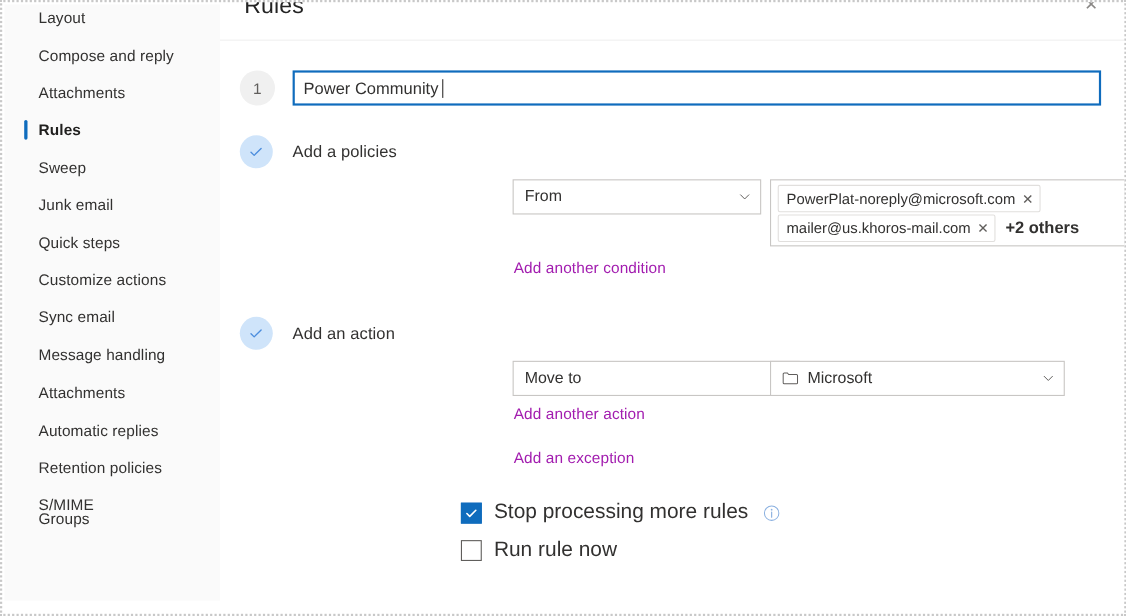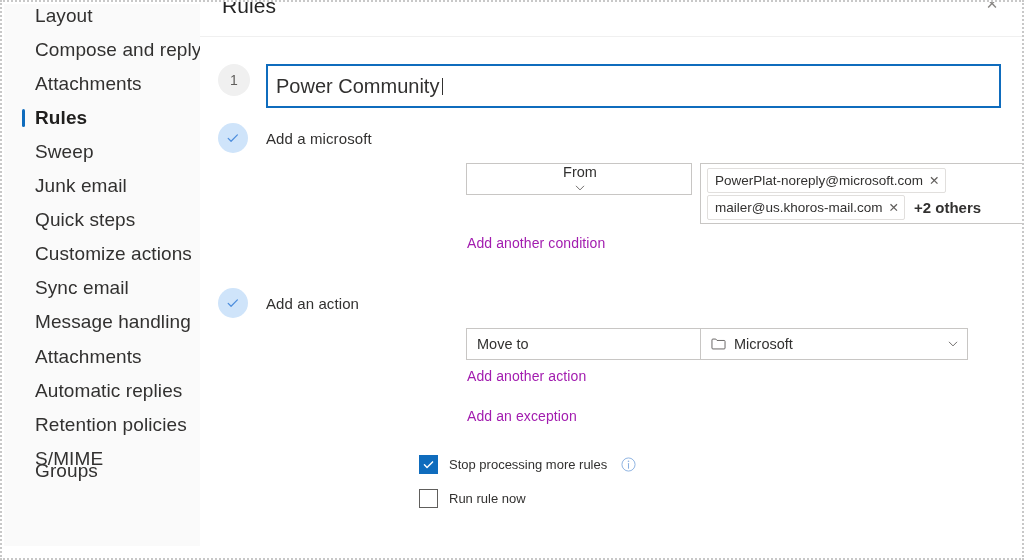--- a/index.html
+++ b/index.html
@@ -34,21 +34,21 @@
   .nav-item {
     position: absolute;
     left: 0;
     width: 196px;
     height: 30px;
     display: flex;
     align-items: center;
     box-sizing: border-box;
   }
   .nav-label {
-    font-size: 19px;
+    font-size: 14px;
     color: #323130;
     padding-left: 31px;
     letter-spacing: .1px;
     white-space: nowrap;
   }
   .nav-item.selected .nav-label {
     font-weight: 700;
     color: #201f1e;
   }
   .nav-indicator {
@@ -121,28 +121,28 @@
     font-size: 14px;
     display: flex;
     align-items: center;
     justify-content: center;
   }
   #name-input {
     position: absolute;
     left: 66px;
     top: 0;
     width: 735px;
-    height: 44px;
+    height: 32px;
     border: 2px solid #0f6cbd;
     box-sizing: border-box;
     background: #ffffff;
     display: flex;
     align-items: center;
     padding-left: 8px;
-    font-size: 20px;
+    font-size: 15px;
     color: #323130;
   }
   #name-caret {
     display: inline-block;
     width: 1px;
     height: 17px;
     background: #323130;
     margin-left: 3px;
   }
 
@@ -269,21 +269,21 @@
     align-items: center;
     justify-content: center;
     cursor: pointer;
   }
   .cb-box.checked {
     background: #0f6cbd;
     border-color: #0f6cbd;
   }
   .cb-label {
     margin-left: 11px;
-    font-size: 13px;
+    font-size: 19px;
     color: #323130;
     white-space: nowrap;
   }
   .info-icon {
     margin-left: 14px;
     width: 15px;
     height: 15px;
     color: #8ab0e0;
     flex: none;
     cursor: pointer;
@@ -355,23 +355,23 @@
         <span>Power Community</span>
           <span id="name-caret"></span>
       </div>
     </div>
 
     <div class="check-circle" style="top:119px;">
       <svg viewBox="0 0 16 16" width="14" height="14" aria-hidden="true">
         <path d="M2.5 8.4l3.3 3.3 7.2-7.2" fill="none" stroke="#4c8ddd" stroke-width="1.4" stroke-linecap="round" stroke-linejoin="round"></path>
       </svg>
     </div>
-    <div class="section-heading" style="top:126px;">Add a microsoft</div>
-
-    <div class="dropdown" style="left:266px; top:159px; width:226px;flex-direction:column;">
+    <div class="section-heading" style="top:126px;">Add a policies</div>
+
+    <div class="dropdown" style="left:266px; top:159px; width:226px;">
       <span class="dd-text">From</span>
       <svg class="chev" viewBox="0 0 16 16" aria-hidden="true">
         <path d="M3 5.5L8 10.5l5-5" fill="none" stroke="currentColor" stroke-width="1.2" stroke-linecap="round" stroke-linejoin="round"></path>
       </svg>
     </div>
 
     <div id="chips-box">
       <div class="chip-row">
         <span class="chip">
           <span>PowerPlat-noreply@microsoft.com</span>

